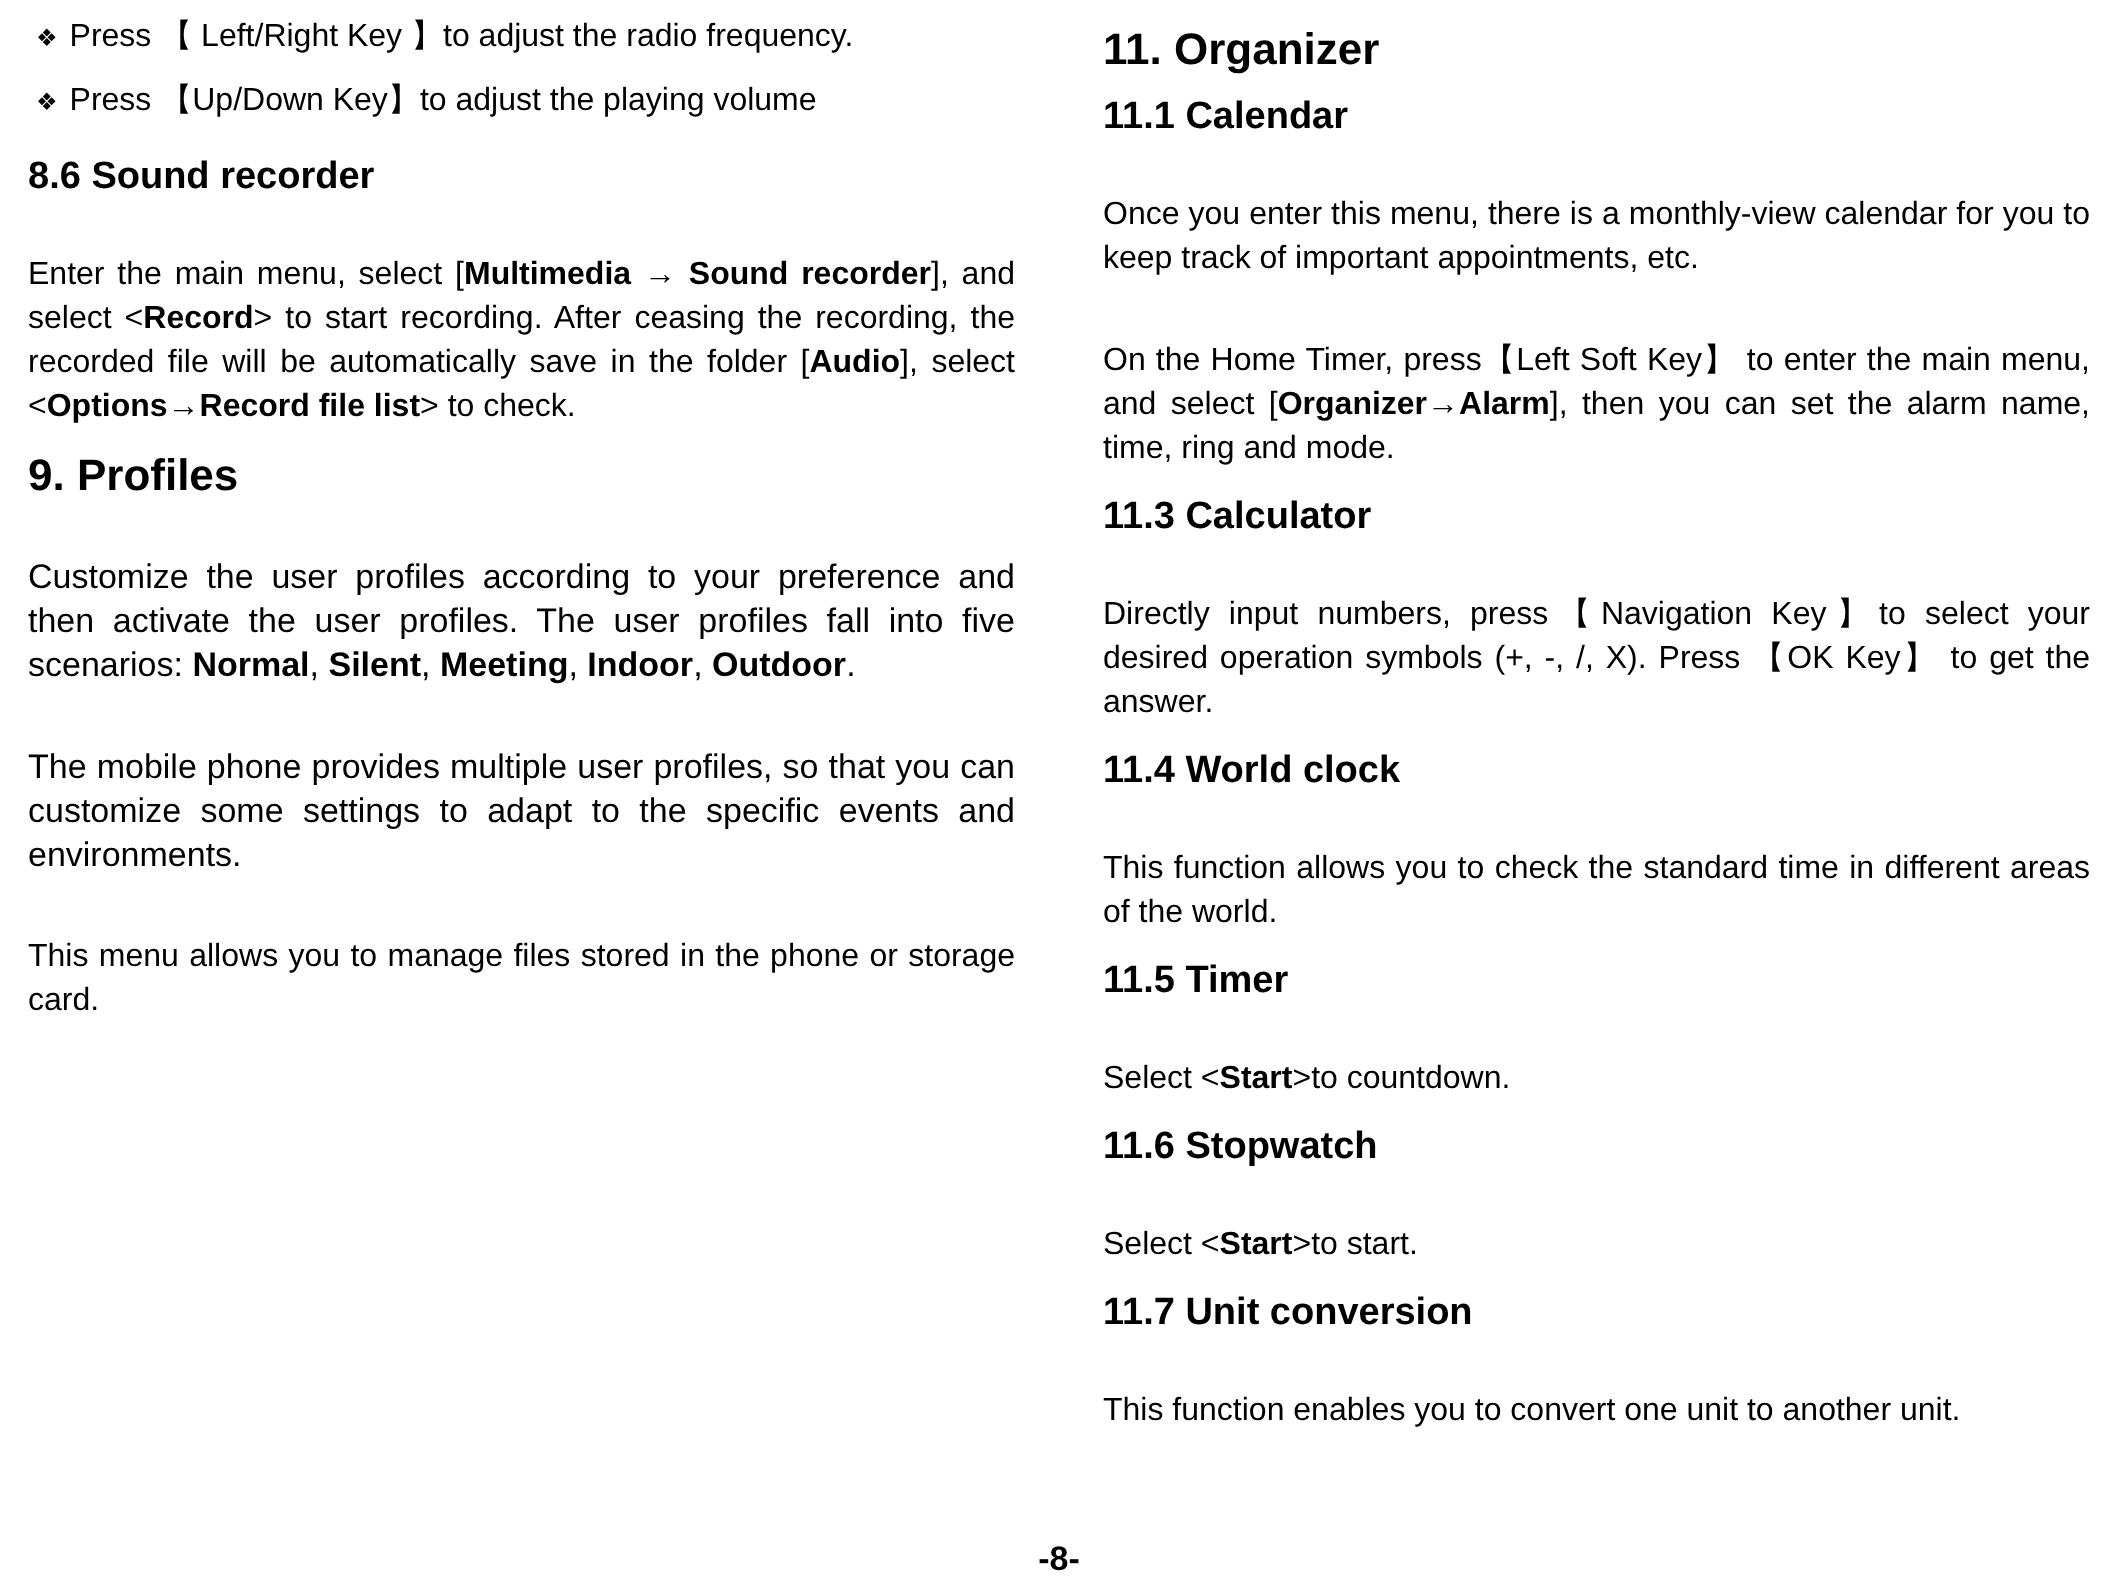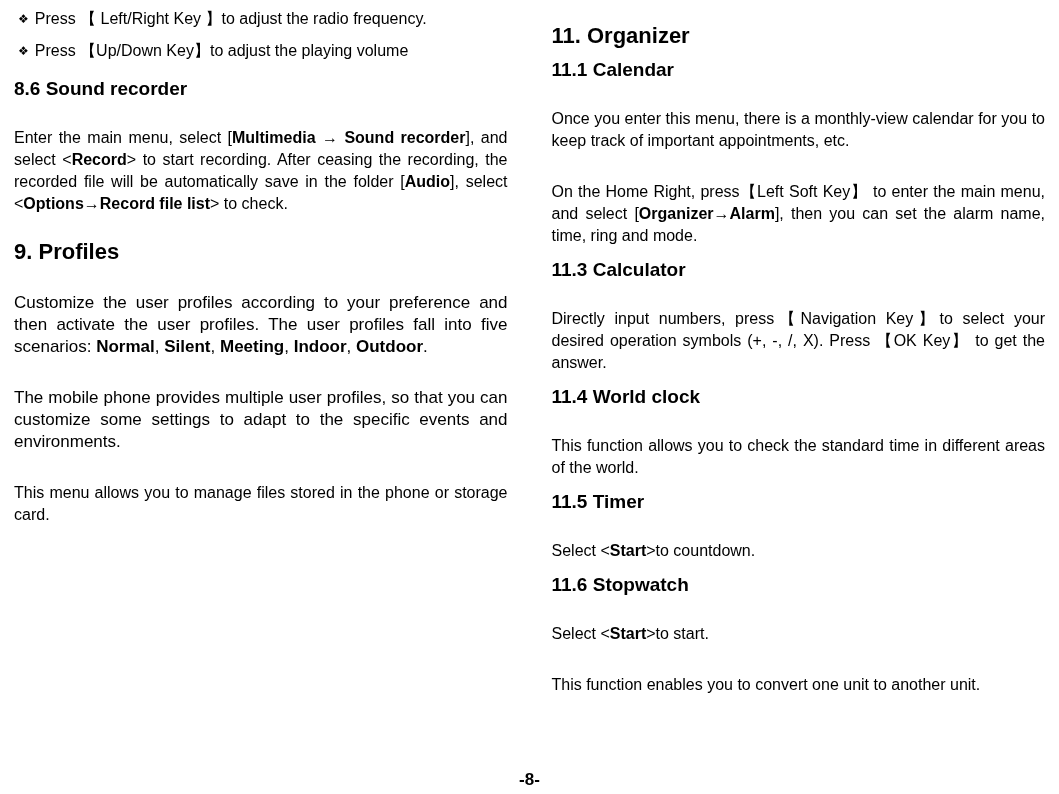--- a/index.html
+++ b/index.html
@@ -39,21 +39,21 @@
   }
   .h2 {
     font-size: 19px;
     font-weight: bold;
     margin-top: 6px;
     margin-bottom: 4px;
   }
   .h1 {
     font-size: 22px;
     font-weight: bold;
-    margin-top: 18px;
+    margin-top: 4px;
     margin-bottom: 4px;
   }
   .para {
     line-height: 22px;
     text-align: justify;
     margin-bottom: 6px;
     margin-top: 23px;
   }
   .page-num {
     position: absolute;
@@ -95,44 +95,45 @@
     <div class="h1">9. Profiles</div>
     <div class="para" style="font-size:17px;">
       <span>Customize the user profiles according to your preference and then activate the user profiles. The user profiles fall into five scenarios: </span><b>Normal</b><span>, </span><b>Silent</b><span>, </span><b>Meeting</b><span>, </span><b>Indoor</b><span>, </span><b>Outdoor</b><span>.</span>
     </div>
     <div class="para" style="font-size:17px;">The mobile phone provides multiple user profiles, so that you can customize some settings to adapt to the specific events and environments.</div>
 
     <div class="para">This menu allows you to manage files stored in the phone or storage card.</div>
   </div>
 
   <div class="col">
-    <div class="h1" style="margin-top:15px;">11. Organizer</div>
+    <div class="h1" style="margin-top:4px;">11. Organizer</div>
 
     <div class="h2">11.1 Calendar</div>
     <div class="para">Once you enter this menu, there is a monthly-view calendar for you to keep track of important appointments, etc.</div>
 
     <div class="para">
-      <span>On the Home Right, press</span><span>【Left Soft Key】</span><span>  to enter the main menu, and select [</span><b>Organizer→Alarm</b><span>], then you can set the alarm name, time, ring and mode.</span>
+      <span>On the Home Timer, press</span><span>【Left Soft Key】</span><span>  to enter the main menu, and select [</span><b>Organizer→Alarm</b><span>], then you can set the alarm name, time, ring and mode.</span>
     </div>
 
     <div class="h2">11.3 Calculator</div>
     <div class="para">
       <span>Directly input numbers, press</span><span>【Navigation Key】</span><span>to select your desired operation symbols (+, -, /, X). Press  </span><span>【OK Key】</span><span>  to get the answer.</span>
     </div>
 
     <div class="h2">11.4 World clock</div>
     <div class="para">This function allows you to check the standard time in different areas of the world.</div>
 
     <div class="h2">11.5 Timer</div>
     <div class="para">
       <span>Select &lt;</span><b>Start</b><span>&gt;to countdown.</span>
     </div>
 
     <div class="h2">11.6 Stopwatch</div>
     <div class="para">
       <span>Select &lt;</span><b>Start</b><span>&gt;to start.</span>
     </div>
 
+    <div class="h2">11.7 Unit conversion</div>
     <div class="para">This function enables you to convert one unit to another unit.</div>
   </div>
 </div>
 
 <div class="page-num">-8-</div>
 
 </body></html>

